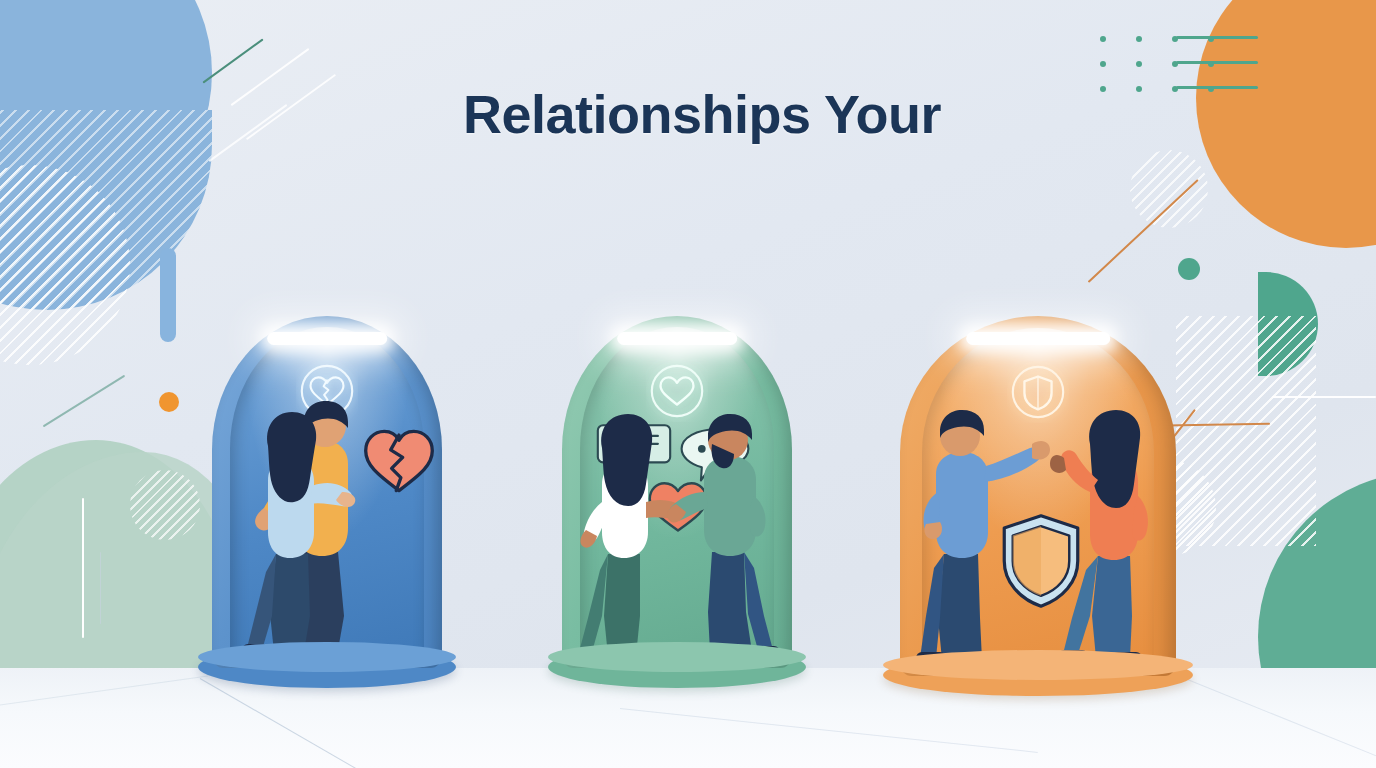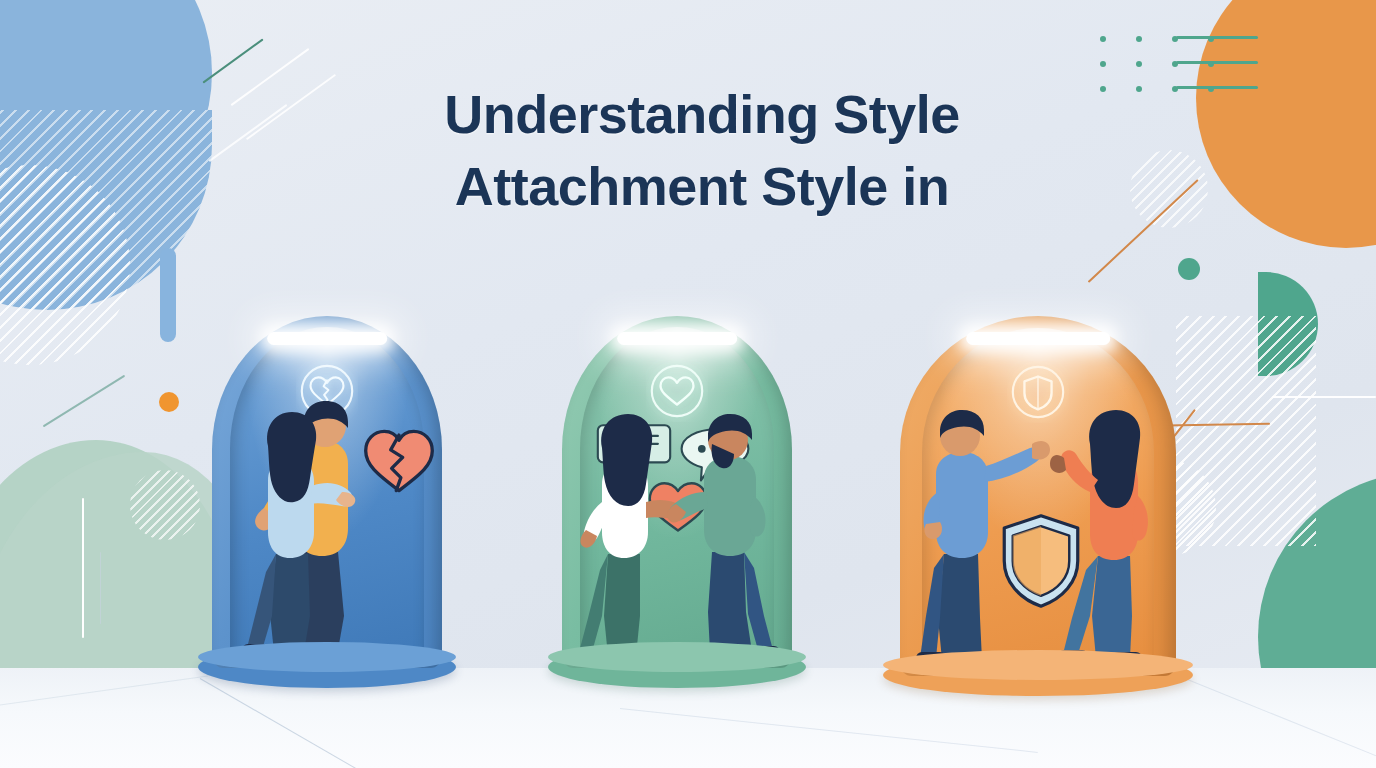--- a/index.html
+++ b/index.html
@@ -219,22 +219,21 @@
   <div class="deco line" style="left:200px;top:132px;width:96px;transform:rotate(-36deg);opacity:.8;"></div>
   <div class="deco line ln-teal" style="left:36px;top:400px;width:96px;transform:rotate(-32deg);opacity:.55;"></div>
   <div class="deco line ln-orange" style="left:1068px;top:230px;width:150px;transform:rotate(-43deg);"></div>
   <div class="deco line ln-orange" style="left:1120px;top:424px;width:150px;transform:rotate(-1deg);"></div>
   <div class="deco line ln-orange" style="left:1106px;top:452px;width:110px;transform:rotate(-52deg);"></div>
   <div class="deco line" style="left:1272px;top:396px;width:104px;opacity:.95;"></div>
   <div class="deco line" style="left:82px;top:498px;width:2px;height:140px;"></div>
   <div class="deco line ln-gray" style="left:100px;top:552px;width:1px;height:72px;opacity:.6;"></div>
 
   <div id="title">
-    <div>Understanding Style</div>
-    <div>Attachment Style in</div>
+    <div>Relationships Your</div>
   </div>
 
   <div id="floor">
     <div class="seam" style="left:200px;top:10px;width:320px;transform:rotate(30deg);"></div>
     <div class="seam" style="left:620px;top:40px;width:420px;transform:rotate(6deg);opacity:.5;"></div>
     <div class="seam" style="left:1180px;top:8px;width:220px;transform:rotate(22deg);opacity:.5;"></div>
     <div class="seam" style="left:-10px;top:38px;width:220px;transform:rotate(-8deg);opacity:.45;"></div>
   </div>
 
   <div class="booth" id="booth1">

